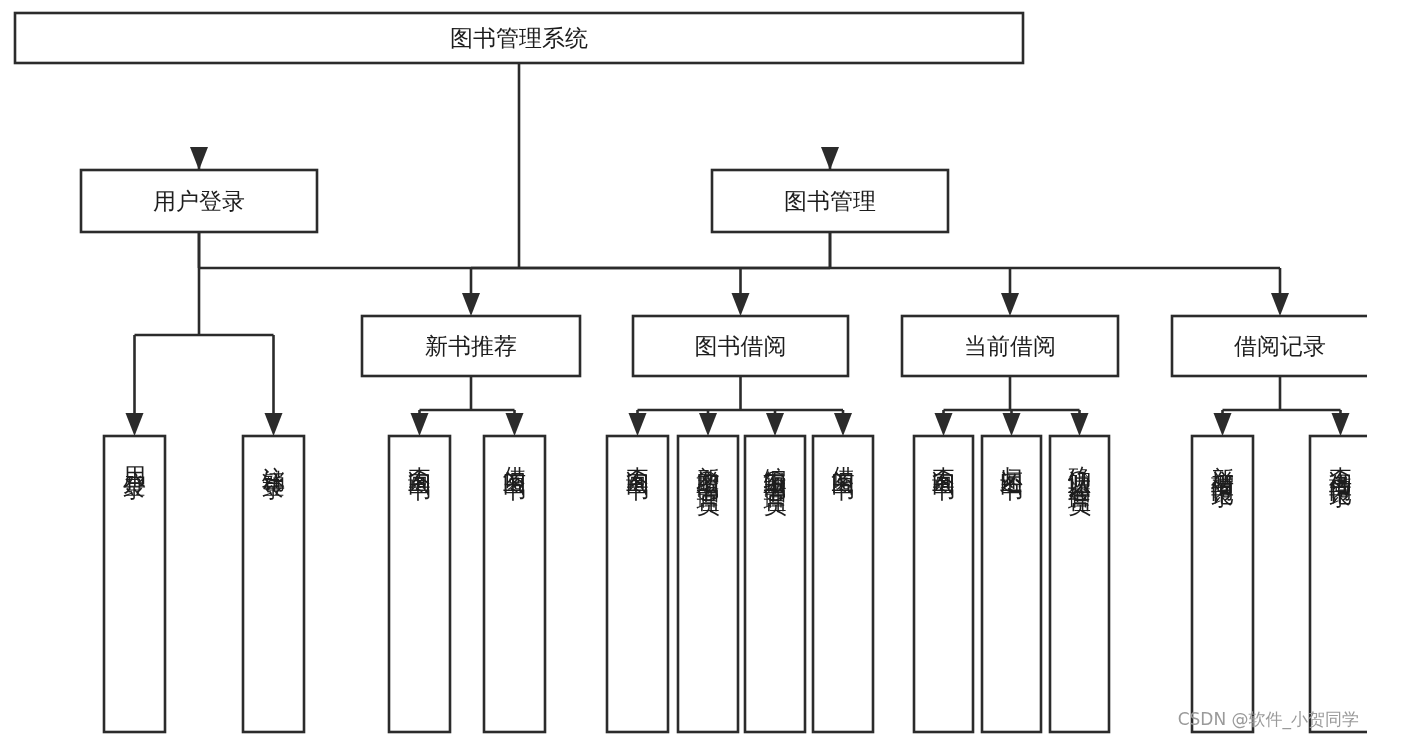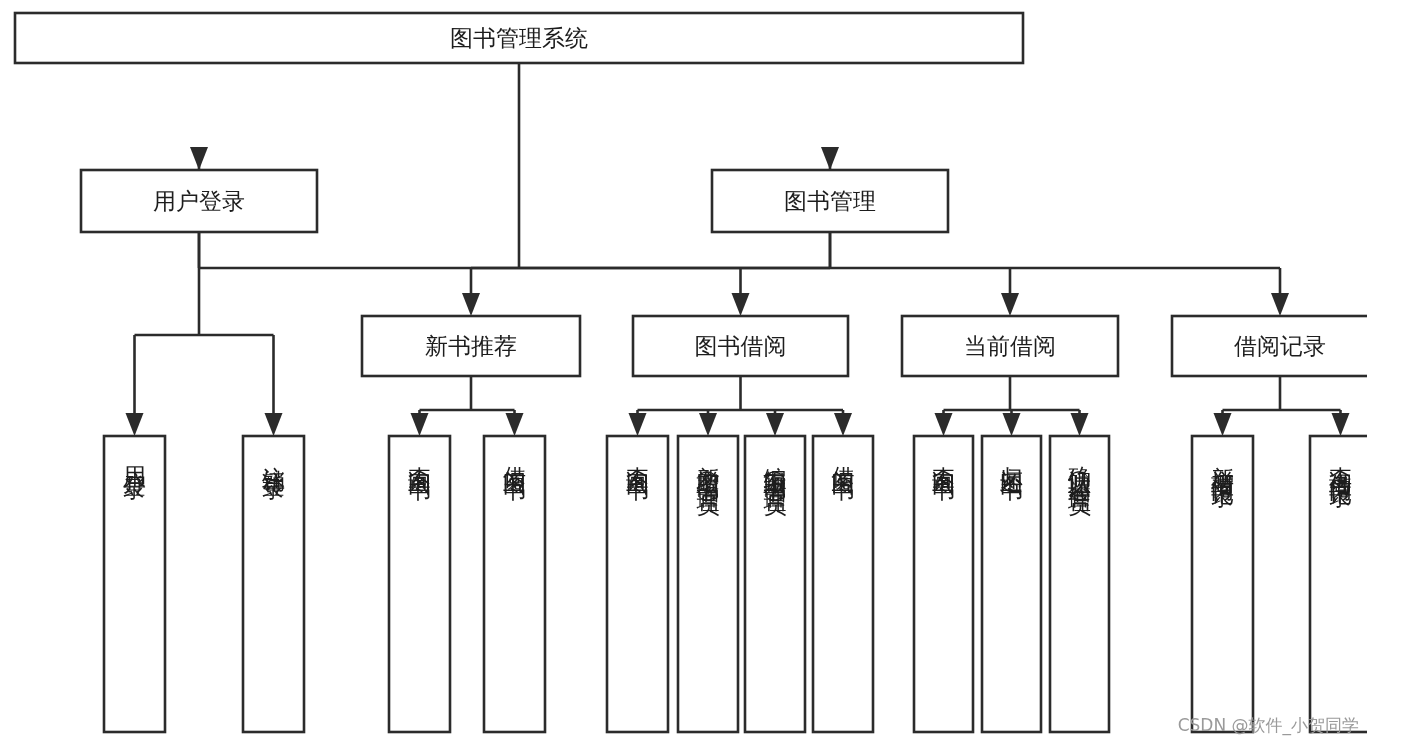--- a/index.html
+++ b/index.html
@@ -61,21 +61,21 @@
     font-family: "DejaVu Sans", "Liberation Sans", sans-serif;
     font-size: 23px;
     line-height: 1.18;
     letter-spacing: 4px;
     color: #1d1d1d;
     white-space: nowrap;
   }
   .watermark {
     position: absolute;
     right: 8px;
-    bottom: 10px;
+    bottom: 16px;
     font-family: "DejaVu Sans", "Liberation Sans", sans-serif;
     font-size: 17px;
     color: #9a9a9a;
     white-space: nowrap;
     user-select: none;
   }
 </style>
 </head>
 <body>
 

